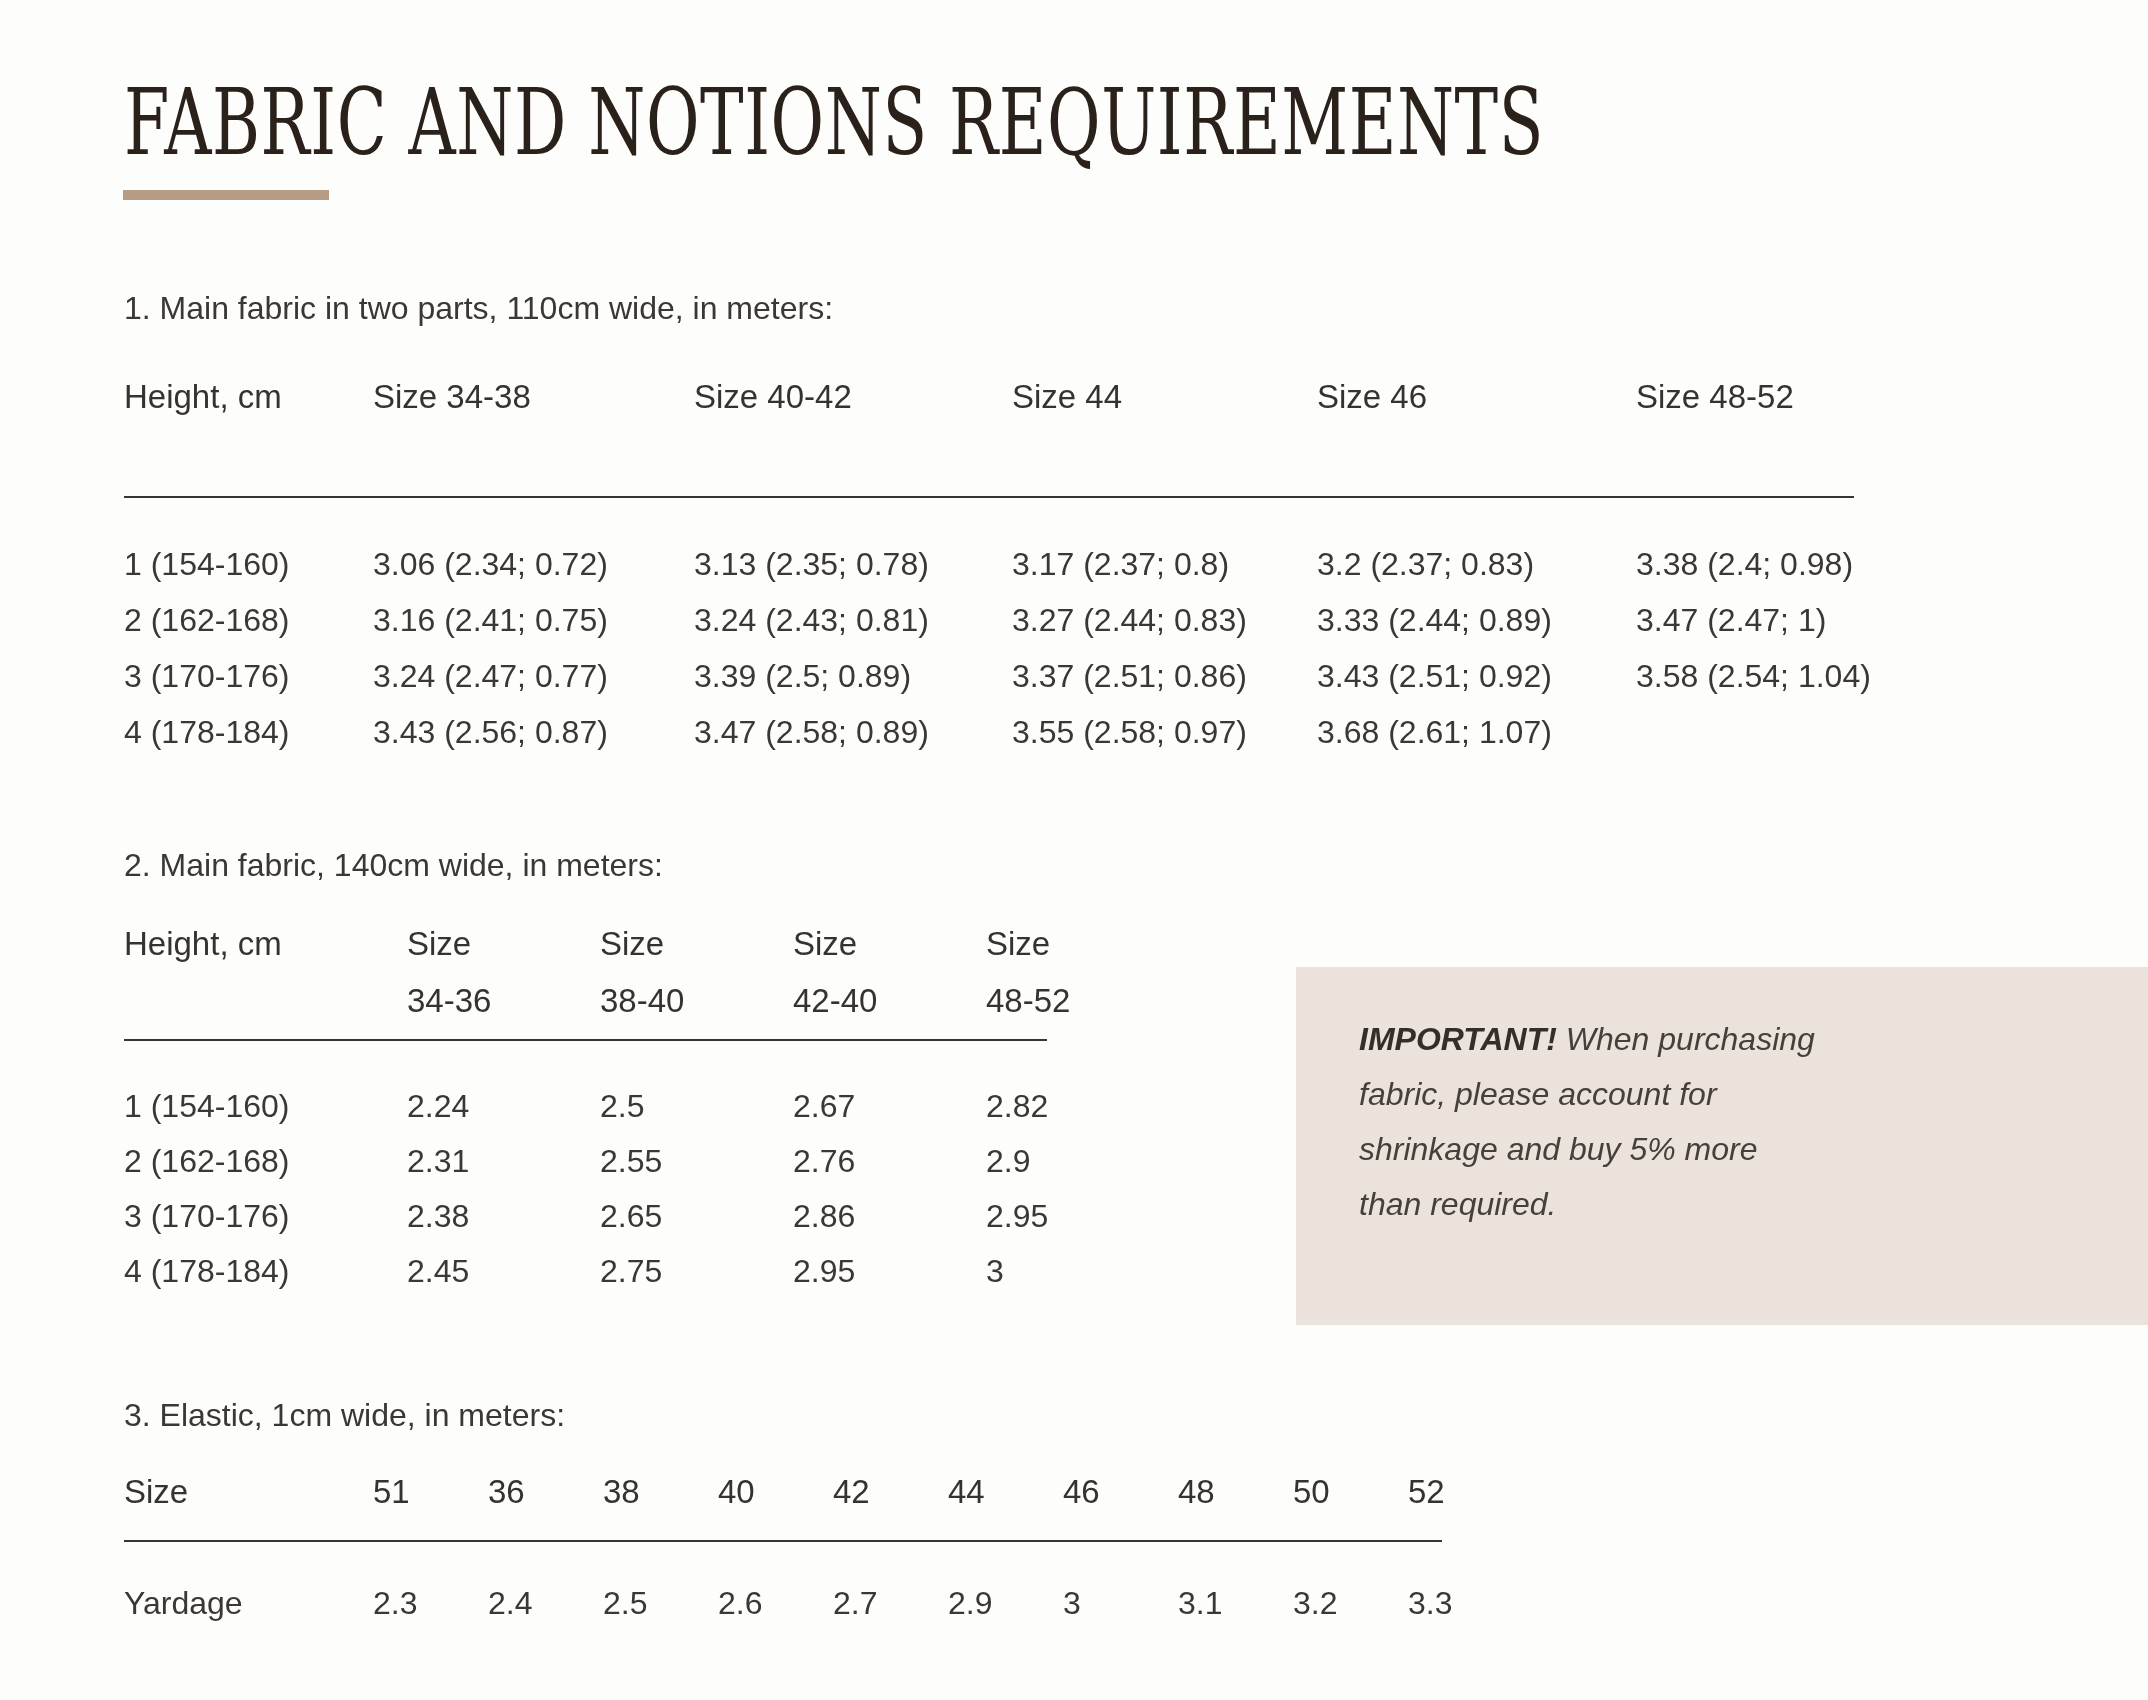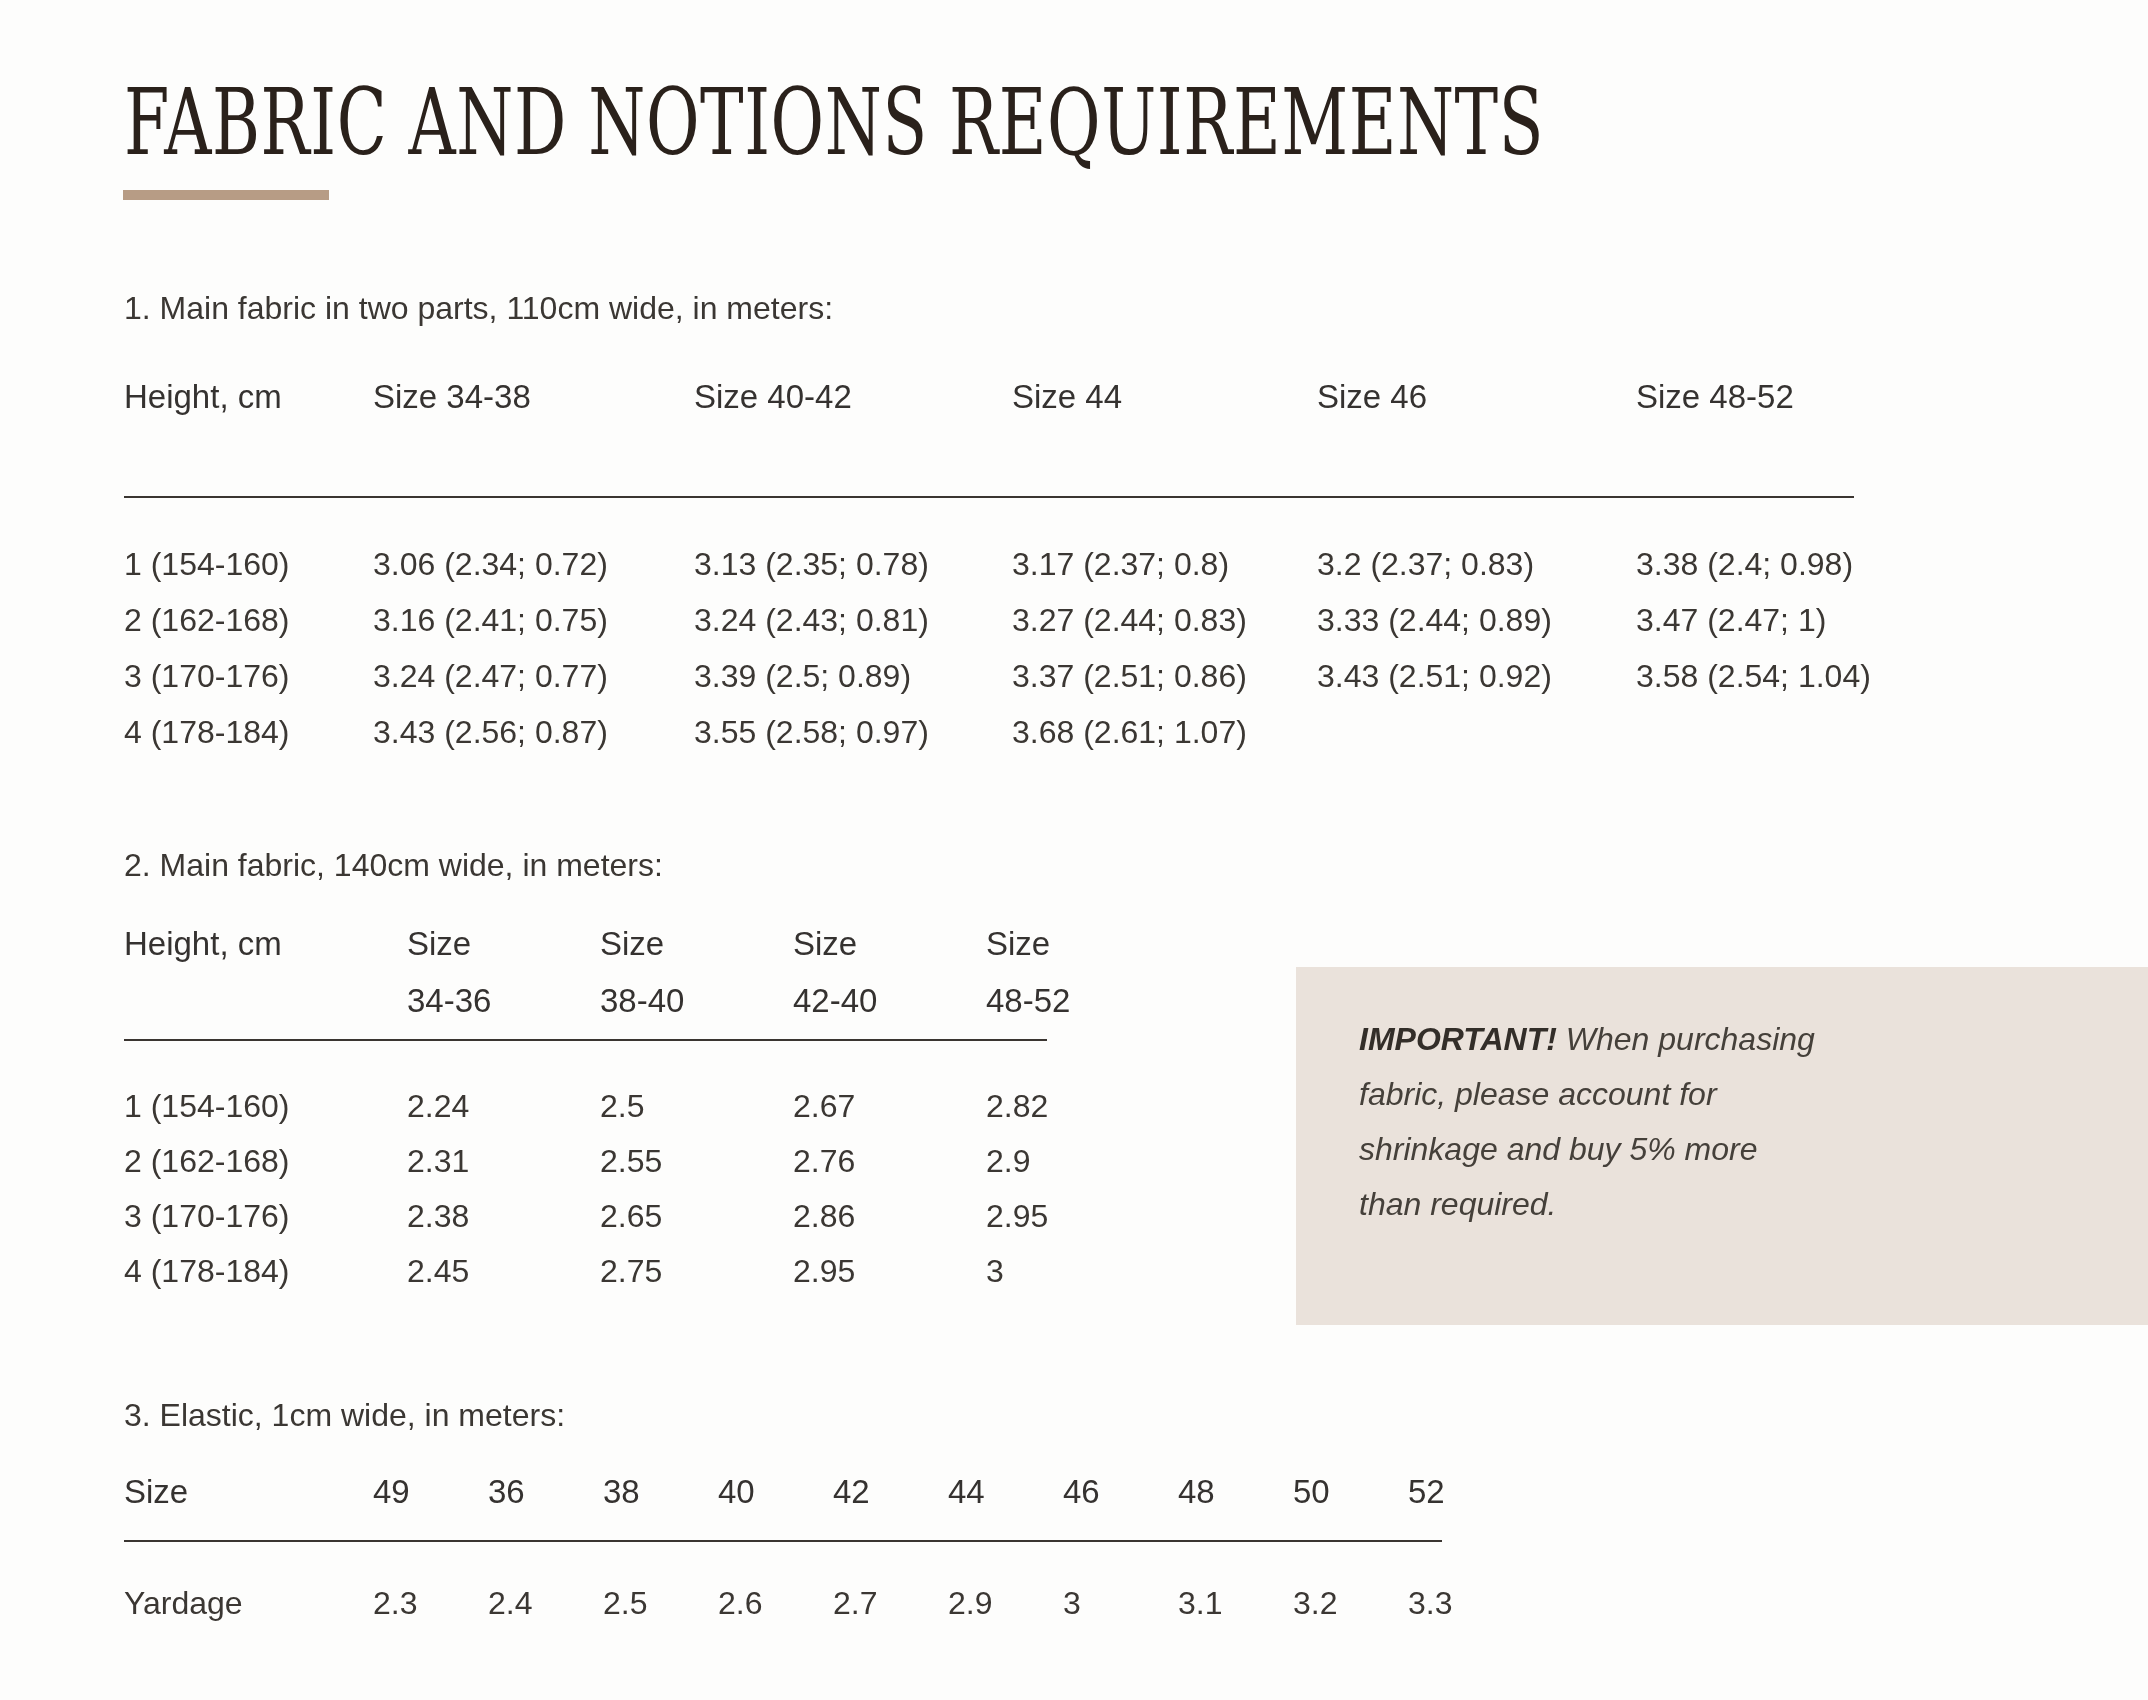--- a/index.html
+++ b/index.html
@@ -114,20 +114,21 @@
 
     <div class="cell">3 (170-176)</div>
     <div class="cell">3.24 (2.47; 0.77)</div>
     <div class="cell">3.39 (2.5; 0.89)</div>
     <div class="cell">3.37 (2.51; 0.86)</div>
     <div class="cell">3.43 (2.51; 0.92)</div>
     <div class="cell">3.58 (2.54; 1.04)</div>
 
     <div class="cell">4 (178-184)</div>
     <div class="cell">3.43 (2.56; 0.87)</div>
+    <div class="cell">3.47 (2.58; 0.89)</div>
     <div class="cell">3.55 (2.58; 0.97)</div>
     <div class="cell">3.68 (2.61; 1.07)</div>
   </div>
 
   <div class="sec-heading" id="sec2-heading">2. Main fabric, 140cm wide, in meters:</div>
 
   <div class="grid" id="table2">
     <div class="hdr">Height, cm</div>
     <div class="hdr">
       <div>Size</div>
@@ -181,21 +182,21 @@
     </div>
     <div class="note-line">fabric, please account for</div>
     <div class="note-line">shrinkage and buy 5% more</div>
     <div class="note-line">than required.</div>
   </div>
 
   <div class="sec-heading" id="sec3-heading">3. Elastic, 1cm wide, in meters:</div>
 
   <div class="grid" id="table3">
     <div class="hdr">Size</div>
-    <div class="hdr">49</div>
+    <div class="hdr">51</div>
     <div class="hdr">36</div>
     <div class="hdr">38</div>
     <div class="hdr">40</div>
     <div class="hdr">42</div>
     <div class="hdr">44</div>
     <div class="hdr">46</div>
     <div class="hdr">48</div>
     <div class="hdr">50</div>
     <div class="hdr">52</div>
 

